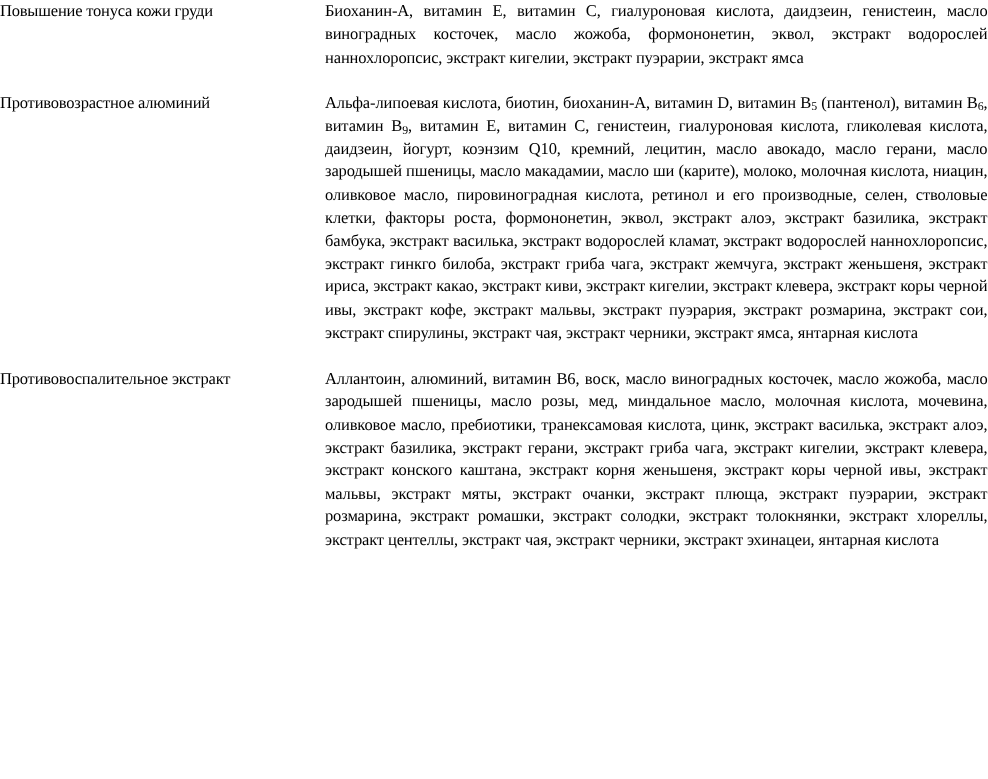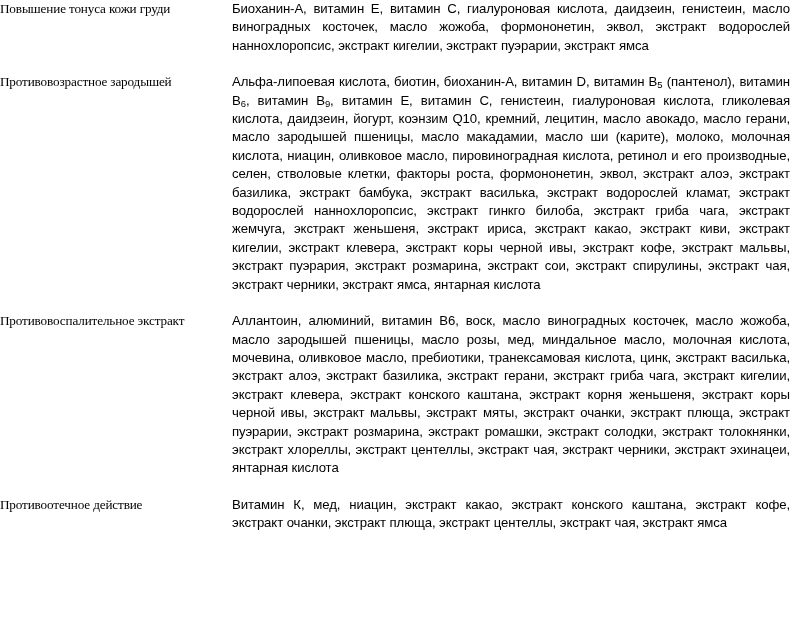--- a/index.html
+++ b/index.html
@@ -41,28 +41,29 @@
     font-size: 13.2px;
     line-height: 18.4px;
     text-align: left;
     color: #000000;
     letter-spacing: -0.15px;
   }
   td.ingredients-cell {
     padding-right: 1px;
   }
   .ingredients-text {
-    font-family: Liberation Sans, sans-serif;
+    font-family: Liberation Serif, serif;
     font-size: 13.2px;
     line-height: 18.4px;
     text-align: justify;
     text-justify: inter-word;
     color: #000000;
     letter-spacing: -0.1px;
     hyphens: none;
+    margin-left: 28px;
   }
   .ingredients-text sub {
     font-size: 0.72em;
     line-height: 0;
     vertical-align: -0.22em;
   }
   
   tr.row-0 td { padding-top: 0; }
 </style>
 </head>
@@ -78,37 +79,29 @@
       <tr class="row-0">
         <td class="effect-cell">
           <div class="effect-label">Повышение тонуса кожи груди</div>
         </td>
         <td class="ingredients-cell">
           <div class="ingredients-text">Биоханин-А, витамин Е, витамин С, гиалуроновая кислота, даидзеин, генистеин, масло виноградных косточек, масло жожоба, формононетин, эквол, экстракт водорослей наннохлоропсис, экстракт кигелии, экстракт пуэрарии, экстракт ямса</div>
         </td>
       </tr>
       <tr class="row-1">
         <td class="effect-cell">
-          <div class="effect-label">Противовозрастное зародышей</div>
+          <div class="effect-label">Противовозрастное алюминий</div>
         </td>
         <td class="ingredients-cell">
           <div class="ingredients-text">Альфа-липоевая кислота, биотин, биоханин-А, витамин D, витамин B<sub>5</sub> (пантенол), витамин B<sub>6</sub>, витамин B<sub>9</sub>, витамин Е, витамин С, генистеин, гиалуроновая кислота, гликолевая кислота, даидзеин, йогурт, коэнзим Q10, кремний, лецитин, масло авокадо, масло герани, масло зародышей пшеницы, масло макадамии, масло ши (карите), молоко, молочная кислота, ниацин, оливковое масло, пировиноградная кислота, ретинол и его производные, селен, стволовые клетки, факторы роста, формононетин, эквол, экстракт алоэ, экстракт базилика, экстракт бамбука, экстракт василька, экстракт водорослей кламат, экстракт водорослей наннохлоропсис, экстракт гинкго билоба, экстракт гриба чага, экстракт жемчуга, экстракт женьшеня, экстракт ириса, экстракт какао, экстракт киви, экстракт кигелии, экстракт клевера, экстракт коры черной ивы, экстракт кофе, экстракт мальвы, экстракт пуэрария, экстракт розмарина, экстракт сои, экстракт спирулины, экстракт чая, экстракт черники, экстракт ямса, янтарная кислота</div>
         </td>
       </tr>
       <tr class="row-2">
         <td class="effect-cell">
           <div class="effect-label">Противовоспалительное экстракт</div>
         </td>
         <td class="ingredients-cell">
           <div class="ingredients-text">Аллантоин, алюминий, витамин B6, воск, масло виноградных косточек, масло жожоба, масло зародышей пшеницы, масло розы, мед, миндальное масло, молочная кислота, мочевина, оливковое масло, пребиотики, транексамовая кислота, цинк, экстракт василька, экстракт алоэ, экстракт базилика, экстракт герани, экстракт гриба чага, экстракт кигелии, экстракт клевера, экстракт конского каштана, экстракт корня женьшеня, экстракт коры черной ивы, экстракт мальвы, экстракт мяты, экстракт очанки, экстракт плюща, экстракт пуэрарии, экстракт розмарина, экстракт ромашки, экстракт солодки, экстракт толокнянки, экстракт хлореллы, экстракт центеллы, экстракт чая, экстракт черники, экстракт эхинацеи, янтарная кислота</div>
         </td>
       </tr>
-      <tr class="row-3">
-        <td class="effect-cell">
-          <div class="effect-label">Противоотечное действие</div>
-        </td>
-        <td class="ingredients-cell">
-          <div class="ingredients-text">Витамин К, мед, ниацин, экстракт какао, экстракт конского каштана, экстракт кофе, экстракт очанки, экстракт плюща, экстракт центеллы, экстракт чая, экстракт ямса</div>
-        </td>
-      </tr>
     </tbody>
   </table>
 </div>
 
 </body></html>

